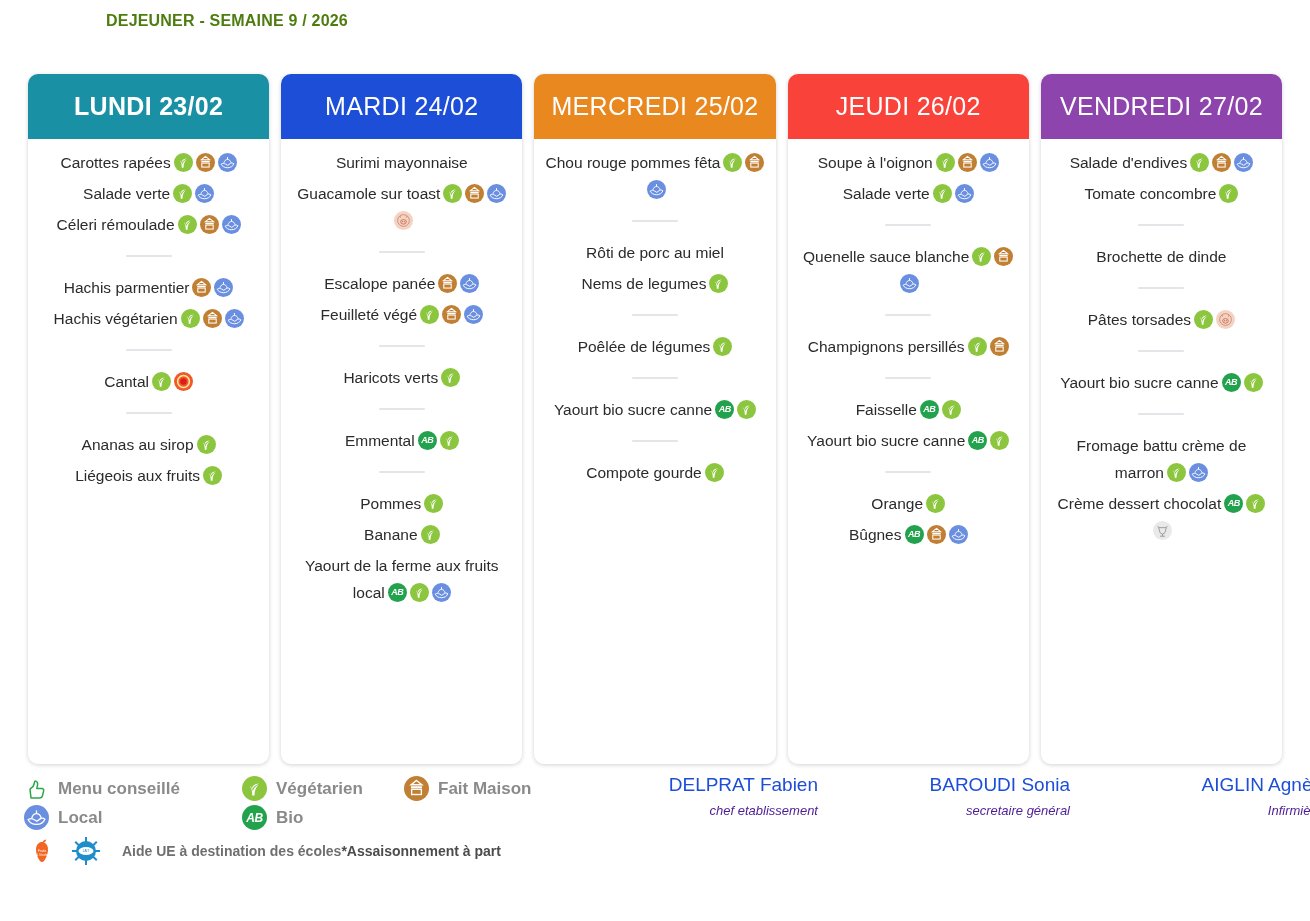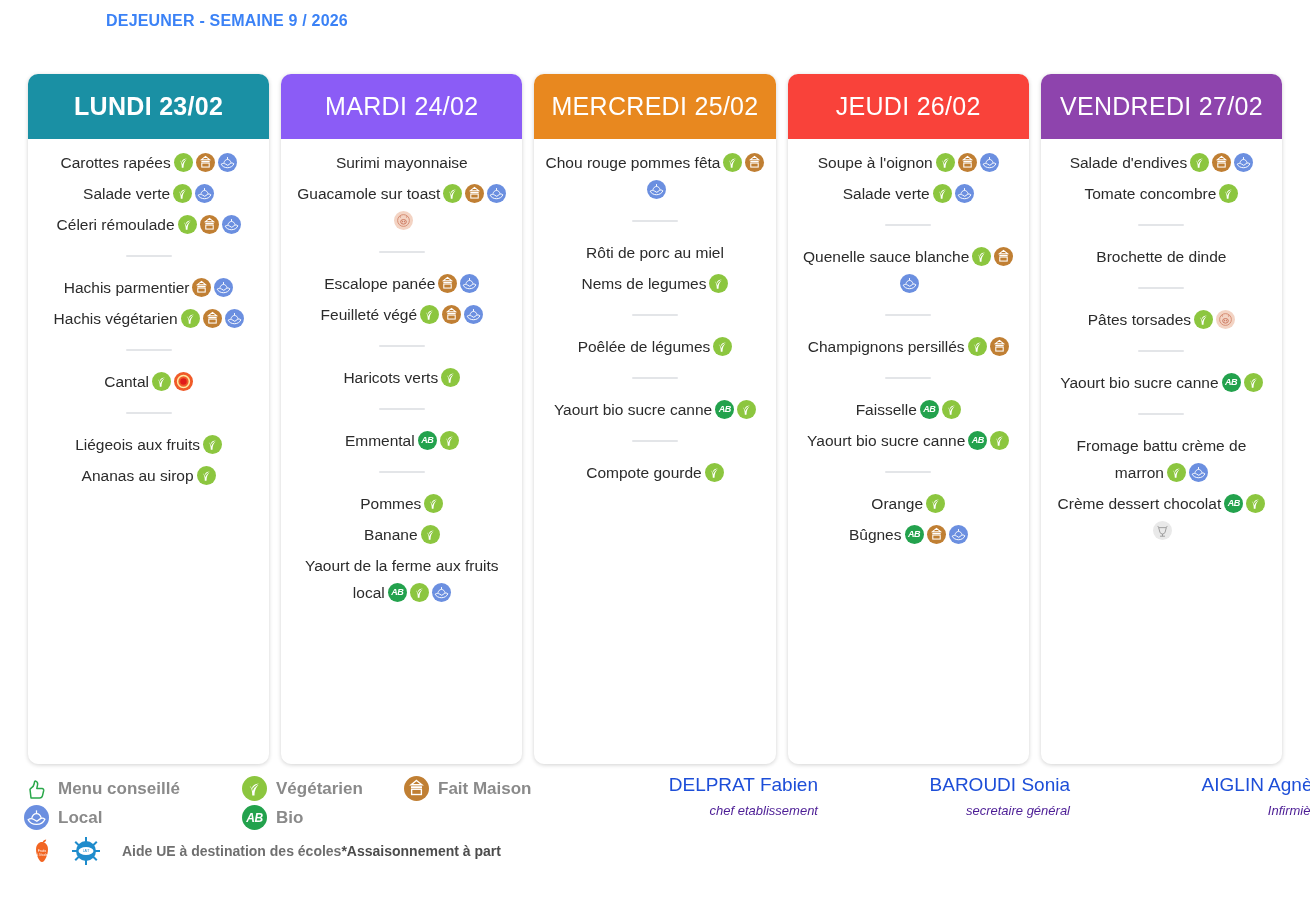--- a/index.html
+++ b/index.html
@@ -10,21 +10,21 @@
     overflow:hidden;
     position:relative;
   }
   
   .page-title{
     position:absolute;
     left:106px; top:10px;
     width:270px;
     font-size:16px;
     font-weight:bold;
-    color:#3b82f6;
+    color:#4d7c0f;
     line-height:22px;
     letter-spacing:.2px;
   }
   
   .board{
     position:absolute;
     left:0; top:74px;
     width:1310px;
     display:flex;
     gap:12px;
@@ -241,33 +241,33 @@
           <div class="dish"><span class="txt">Cantal</span><span class="b b-veg"><svg viewBox="0 0 20 20">
                 <path d="M10 15.5c0-4 1.2-6.6 3.3-8.6-2.6 1.2-4 3.3-4.6 5.2-.5-2-1.4-3.3-2.6-4.4 1.5 2 2.1 4.2 2.1 7.8z" fill="#ffffff"></path>
                 <path d="M13.6 5.9c-2.3.1-4 .9-5 2.2-.5.7-.6 1.5-.4 2.2 1.2-2 3-3.4 5.4-4.4z" fill="#ffffff"></path>
               </svg></span><span class="b b-aop"><svg viewBox="0 0 20 20">
                 <circle cx="10" cy="10" r="6.2" fill="none" stroke="#ffe9a0" stroke-width="1.6"></circle>
                 <circle cx="10" cy="10" r="3.4" fill="#e01b1b"></circle>
               </svg></span></div>
         </div>
         <div class="sep"></div>
         <div class="course">
+          <div class="dish"><span class="txt">Ananas au sirop</span><span class="b b-veg"><svg viewBox="0 0 20 20">
+                <path d="M10 15.5c0-4 1.2-6.6 3.3-8.6-2.6 1.2-4 3.3-4.6 5.2-.5-2-1.4-3.3-2.6-4.4 1.5 2 2.1 4.2 2.1 7.8z" fill="#ffffff"></path>
+                <path d="M13.6 5.9c-2.3.1-4 .9-5 2.2-.5.7-.6 1.5-.4 2.2 1.2-2 3-3.4 5.4-4.4z" fill="#ffffff"></path>
+              </svg></span></div>
           <div class="dish"><span class="txt">Liégeois aux fruits</span><span class="b b-veg"><svg viewBox="0 0 20 20">
-                <path d="M10 15.5c0-4 1.2-6.6 3.3-8.6-2.6 1.2-4 3.3-4.6 5.2-.5-2-1.4-3.3-2.6-4.4 1.5 2 2.1 4.2 2.1 7.8z" fill="#ffffff"></path>
-                <path d="M13.6 5.9c-2.3.1-4 .9-5 2.2-.5.7-.6 1.5-.4 2.2 1.2-2 3-3.4 5.4-4.4z" fill="#ffffff"></path>
-              </svg></span></div>
-          <div class="dish"><span class="txt">Ananas au sirop</span><span class="b b-veg"><svg viewBox="0 0 20 20">
                 <path d="M10 15.5c0-4 1.2-6.6 3.3-8.6-2.6 1.2-4 3.3-4.6 5.2-.5-2-1.4-3.3-2.6-4.4 1.5 2 2.1 4.2 2.1 7.8z" fill="#ffffff"></path>
                 <path d="M13.6 5.9c-2.3.1-4 .9-5 2.2-.5.7-.6 1.5-.4 2.2 1.2-2 3-3.4 5.4-4.4z" fill="#ffffff"></path>
               </svg></span></div>
         </div>
       </div>
     </div>
     <div class="day-col">
-      <div class="day-head" style="background: #8b5cf6;">MARDI 24/02</div>
+      <div class="day-head" style="background: #1d4ed8;">MARDI 24/02</div>
       <div class="day-body">
         <div class="course">
           <div class="dish"><span class="txt">Surimi mayonnaise</span></div>
           <div class="dish"><span class="txt">Guacamole sur toast</span><span class="b b-veg"><svg viewBox="0 0 20 20">
                 <path d="M10 15.5c0-4 1.2-6.6 3.3-8.6-2.6 1.2-4 3.3-4.6 5.2-.5-2-1.4-3.3-2.6-4.4 1.5 2 2.1 4.2 2.1 7.8z" fill="#ffffff"></path>
                 <path d="M13.6 5.9c-2.3.1-4 .9-5 2.2-.5.7-.6 1.5-.4 2.2 1.2-2 3-3.4 5.4-4.4z" fill="#ffffff"></path>
               </svg></span><span class="b b-maison"><svg viewBox="0 0 20 20">
                 <path d="M10 3.6 14.3 7H5.7z" fill="none" stroke="#ffffff" stroke-width="1.1"></path>
                 <rect x="5.6" y="8.2" width="8.8" height="1.5" fill="#ffffff"></rect>
                 <rect x="6.1" y="10.6" width="7.8" height="4.2" fill="none" stroke="#ffffff" stroke-width="1.1"></rect>

